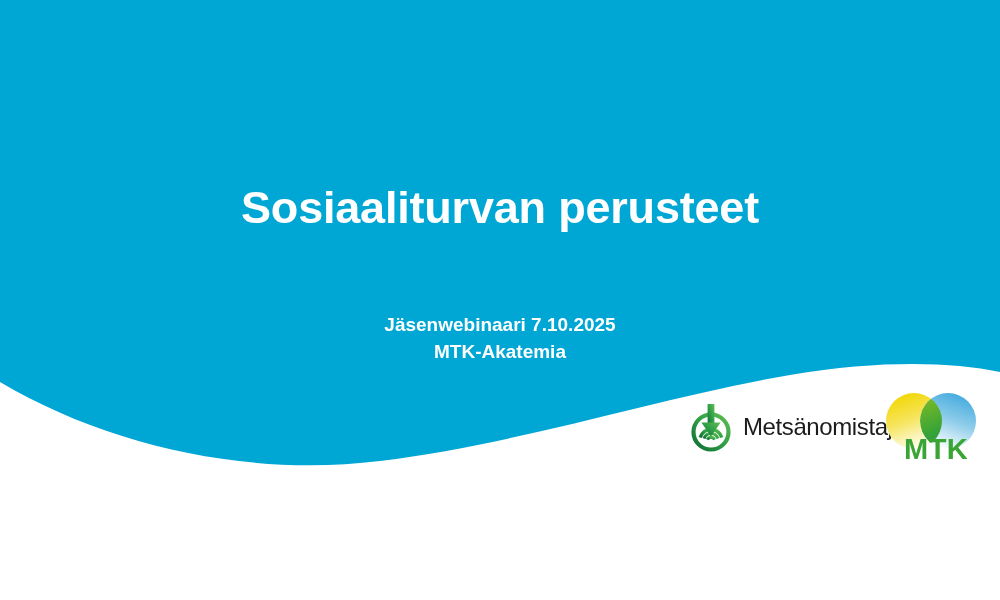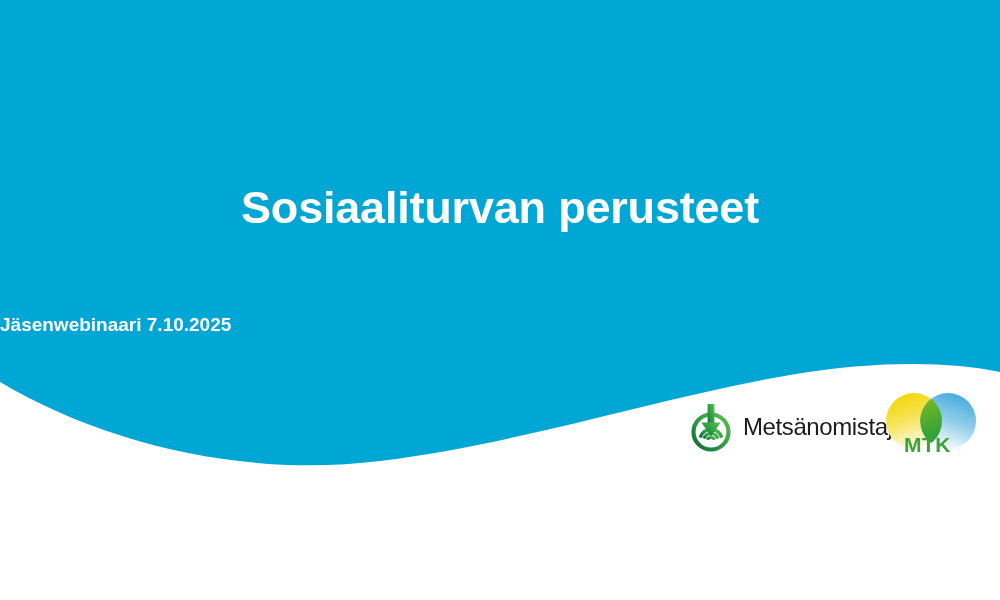--- a/index.html
+++ b/index.html
@@ -40,20 +40,21 @@
     font-size: 45px;
     line-height: 64px;
     letter-spacing: -0.2px;
     white-space: nowrap;
   }
   .subtitle-block {
     position: absolute;
     left: 0;
     top: 311px;
     width: 1000px;
+    text-align: center;
     z-index: 3;
   }
   .subtitle-line {
     color: #ffffff;
     font-weight: bold;
     font-size: 19px;
     line-height: 27px;
     white-space: nowrap;
   }
   .logo-bar {
@@ -94,21 +95,21 @@
   .logo-mtk-mark {
     width: 104px;
     height: 58px;
     display: block;
   }
   .logo-mtk-word {
     position: absolute;
     left: 22px;
     top: 41px;
     color: #3aa535;
-    font-size: 21px;
+    font-size: 29px;
     font-weight: bold;
     letter-spacing: 0.5px;
   }
 </style>
 </head>
 <body>
 
 <div class="slide">
 
   <svg class="slide-bg-wave" viewBox="0 0 1000 600" preserveAspectRatio="none" aria-hidden="true">
@@ -118,20 +119,21 @@
              C 660,397 520,444 380,461
              C 250,477 110,447 0,382 Z" fill="#00a6d4"></path>
   </svg>
 
   <div class="title-block">
     <div class="title-line">Sosiaaliturvan perusteet</div>
   </div>
 
   <div class="subtitle-block">
     <div class="subtitle-line">Jäsenwebinaari 7.10.2025</div>
+    <div class="subtitle-line">MTK-Akatemia</div>
   </div>
 
   <div class="logo-bar">
 
     <div class="logo-metsa">
       <svg class="logo-metsa-mark" viewBox="0 0 46 50" aria-hidden="true">
         <defs>
           <linearGradient id="metsaGrad" x1="0" y1="1" x2="1" y2="0">
             <stop offset="0%" stop-color="#0f6b34"></stop>
             <stop offset="50%" stop-color="#2e9f46"></stop>

